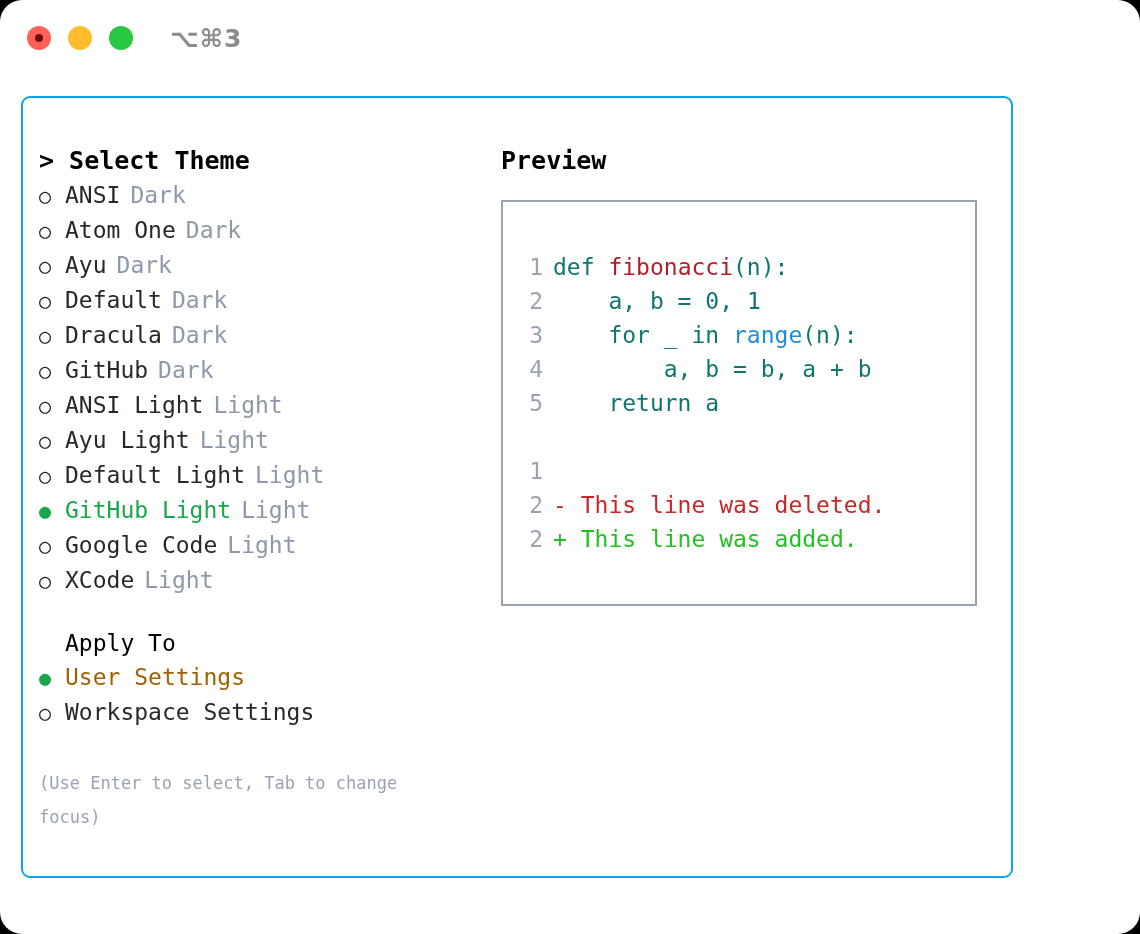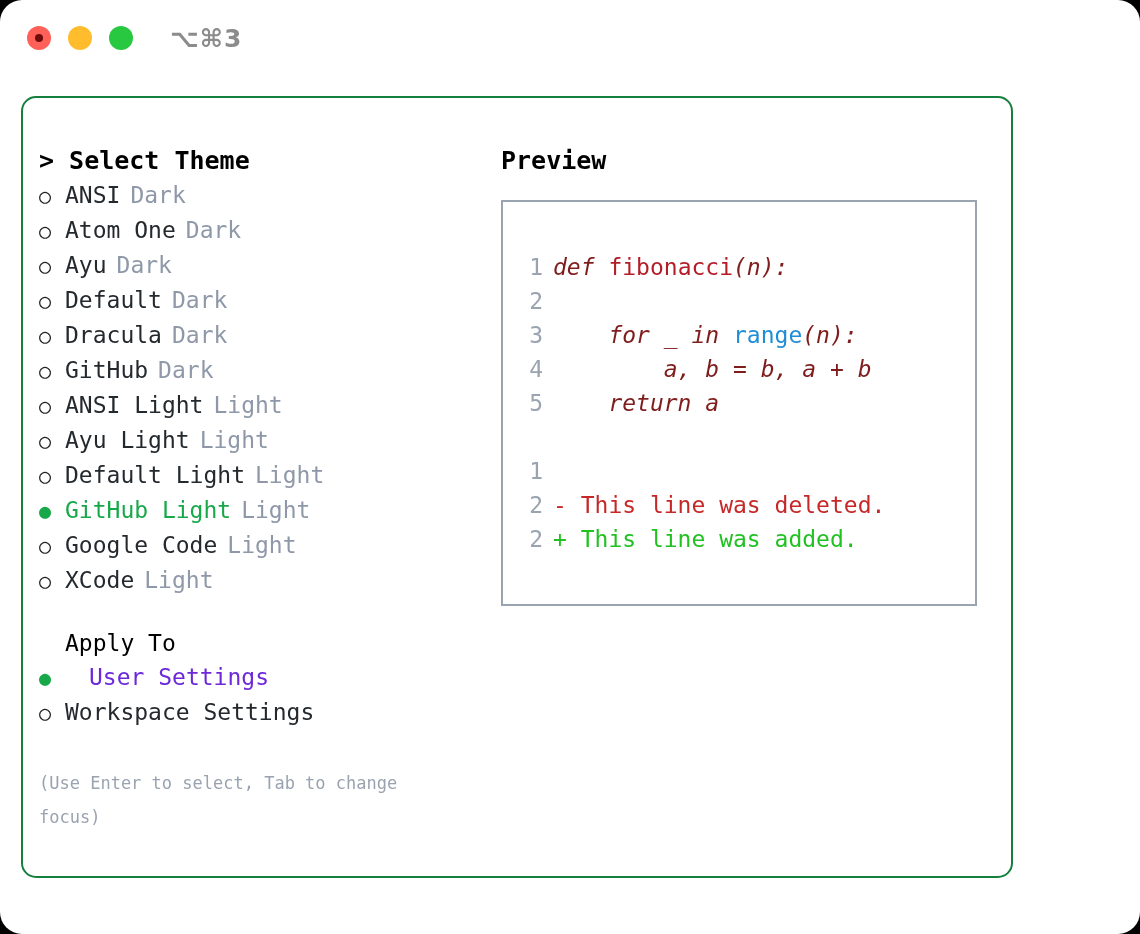--- a/index.html
+++ b/index.html
@@ -70,22 +70,22 @@
     letter-spacing: 1px;
     white-space: pre;
   }
   
   #panel {
     position: absolute;
     left: 21px;
     top: 96px;
     width: 992px;
     height: 782px;
-    border: 2px solid #15803d;
-    border-radius: 15px;
+    border: 2px solid #0ea5e9;
+    border-radius: 9px;
     box-sizing: border-box;
     background: #ffffff;
   }
   
   #left-col {
     position: absolute;
     left: 16px;
     top: 46px;
     width: 440px;
   }
@@ -134,21 +134,21 @@
     white-space: pre;
   }
   .apply-row {
     display: flex;
     align-items: baseline;
     font-size: 23px;
     line-height: 34px;
     white-space: pre;
   }
   .apply-row .apply-label { color: #24292e; }
-  .apply-row.selected .apply-label { color: #6d28d9; margin-left: 24px; }
+  .apply-row.selected .apply-label { color: #a16207; }
   #hint {
     margin-top: 36px;
     font-size: 17px;
     line-height: 34px;
     color: #9aa3b0;
     width: 400px;
     white-space: pre-wrap;
   }
   
   #right-col {
@@ -186,21 +186,21 @@
     line-height: 34px;
     white-space: pre;
   }
   .lineno {
     width: 28px;
     flex: 0 0 28px;
     text-align: right;
     color: #9aa3b0;
     margin-right: 10px;
   }
-  .code-text { color: #7f1d1d; font-style: italic; }
+  .code-text { color: #0f766e; }
   .tok-fn   { color: #b31d28; }
   .tok-num  { color: #0d7578; }
   .tok-blue { color: #1f8dd6; }
   .spacer-line { height: 34px; }
   .diff-ctx  { color: #6a737d; }
   .diff-del  { color: #c62828; }
   .diff-add  { color: #22c122; }
 </style>
 </head>
 <body>
@@ -245,21 +245,21 @@
       </div>
 
       <div id="hint" class="mono">(Use Enter to select, Tab to change focus)</div>
     </div>
 
     <div id="right-col">
       <div id="preview-header" class="mono">Preview</div>
       <div id="preview-box">
         <div id="code-area">
             <div class="code-line mono"><span class="lineno">1</span><span><span class="code-text">def </span><span class="tok-fn">fibonacci</span><span class="code-text">(n):</span></span></div>
-            <div class="code-line mono"><span class="lineno">2</span></div>
+            <div class="code-line mono"><span class="lineno">2</span><span><span class="code-text">    a, b = </span><span class="tok-num">0</span><span class="code-text">, </span><span class="tok-num">1</span></span></div>
             <div class="code-line mono"><span class="lineno">3</span><span><span class="code-text">    for _ in </span><span class="tok-blue">range</span><span class="code-text">(n):</span></span></div>
             <div class="code-line mono"><span class="lineno">4</span><span><span class="code-text">        a, b = b, a + b</span></span></div>
             <div class="code-line mono"><span class="lineno">5</span><span><span class="code-text">    return a</span></span></div>
             <div class="spacer-line"></div>
             <div class="code-line mono"><span class="lineno">1</span></div>
             <div class="code-line mono"><span class="lineno">2</span><span class="diff-del">- This line was deleted.</span></div>
             <div class="code-line mono"><span class="lineno">2</span><span class="diff-add">+ This line was added.</span></div>
           </div>
       </div>
     </div>

